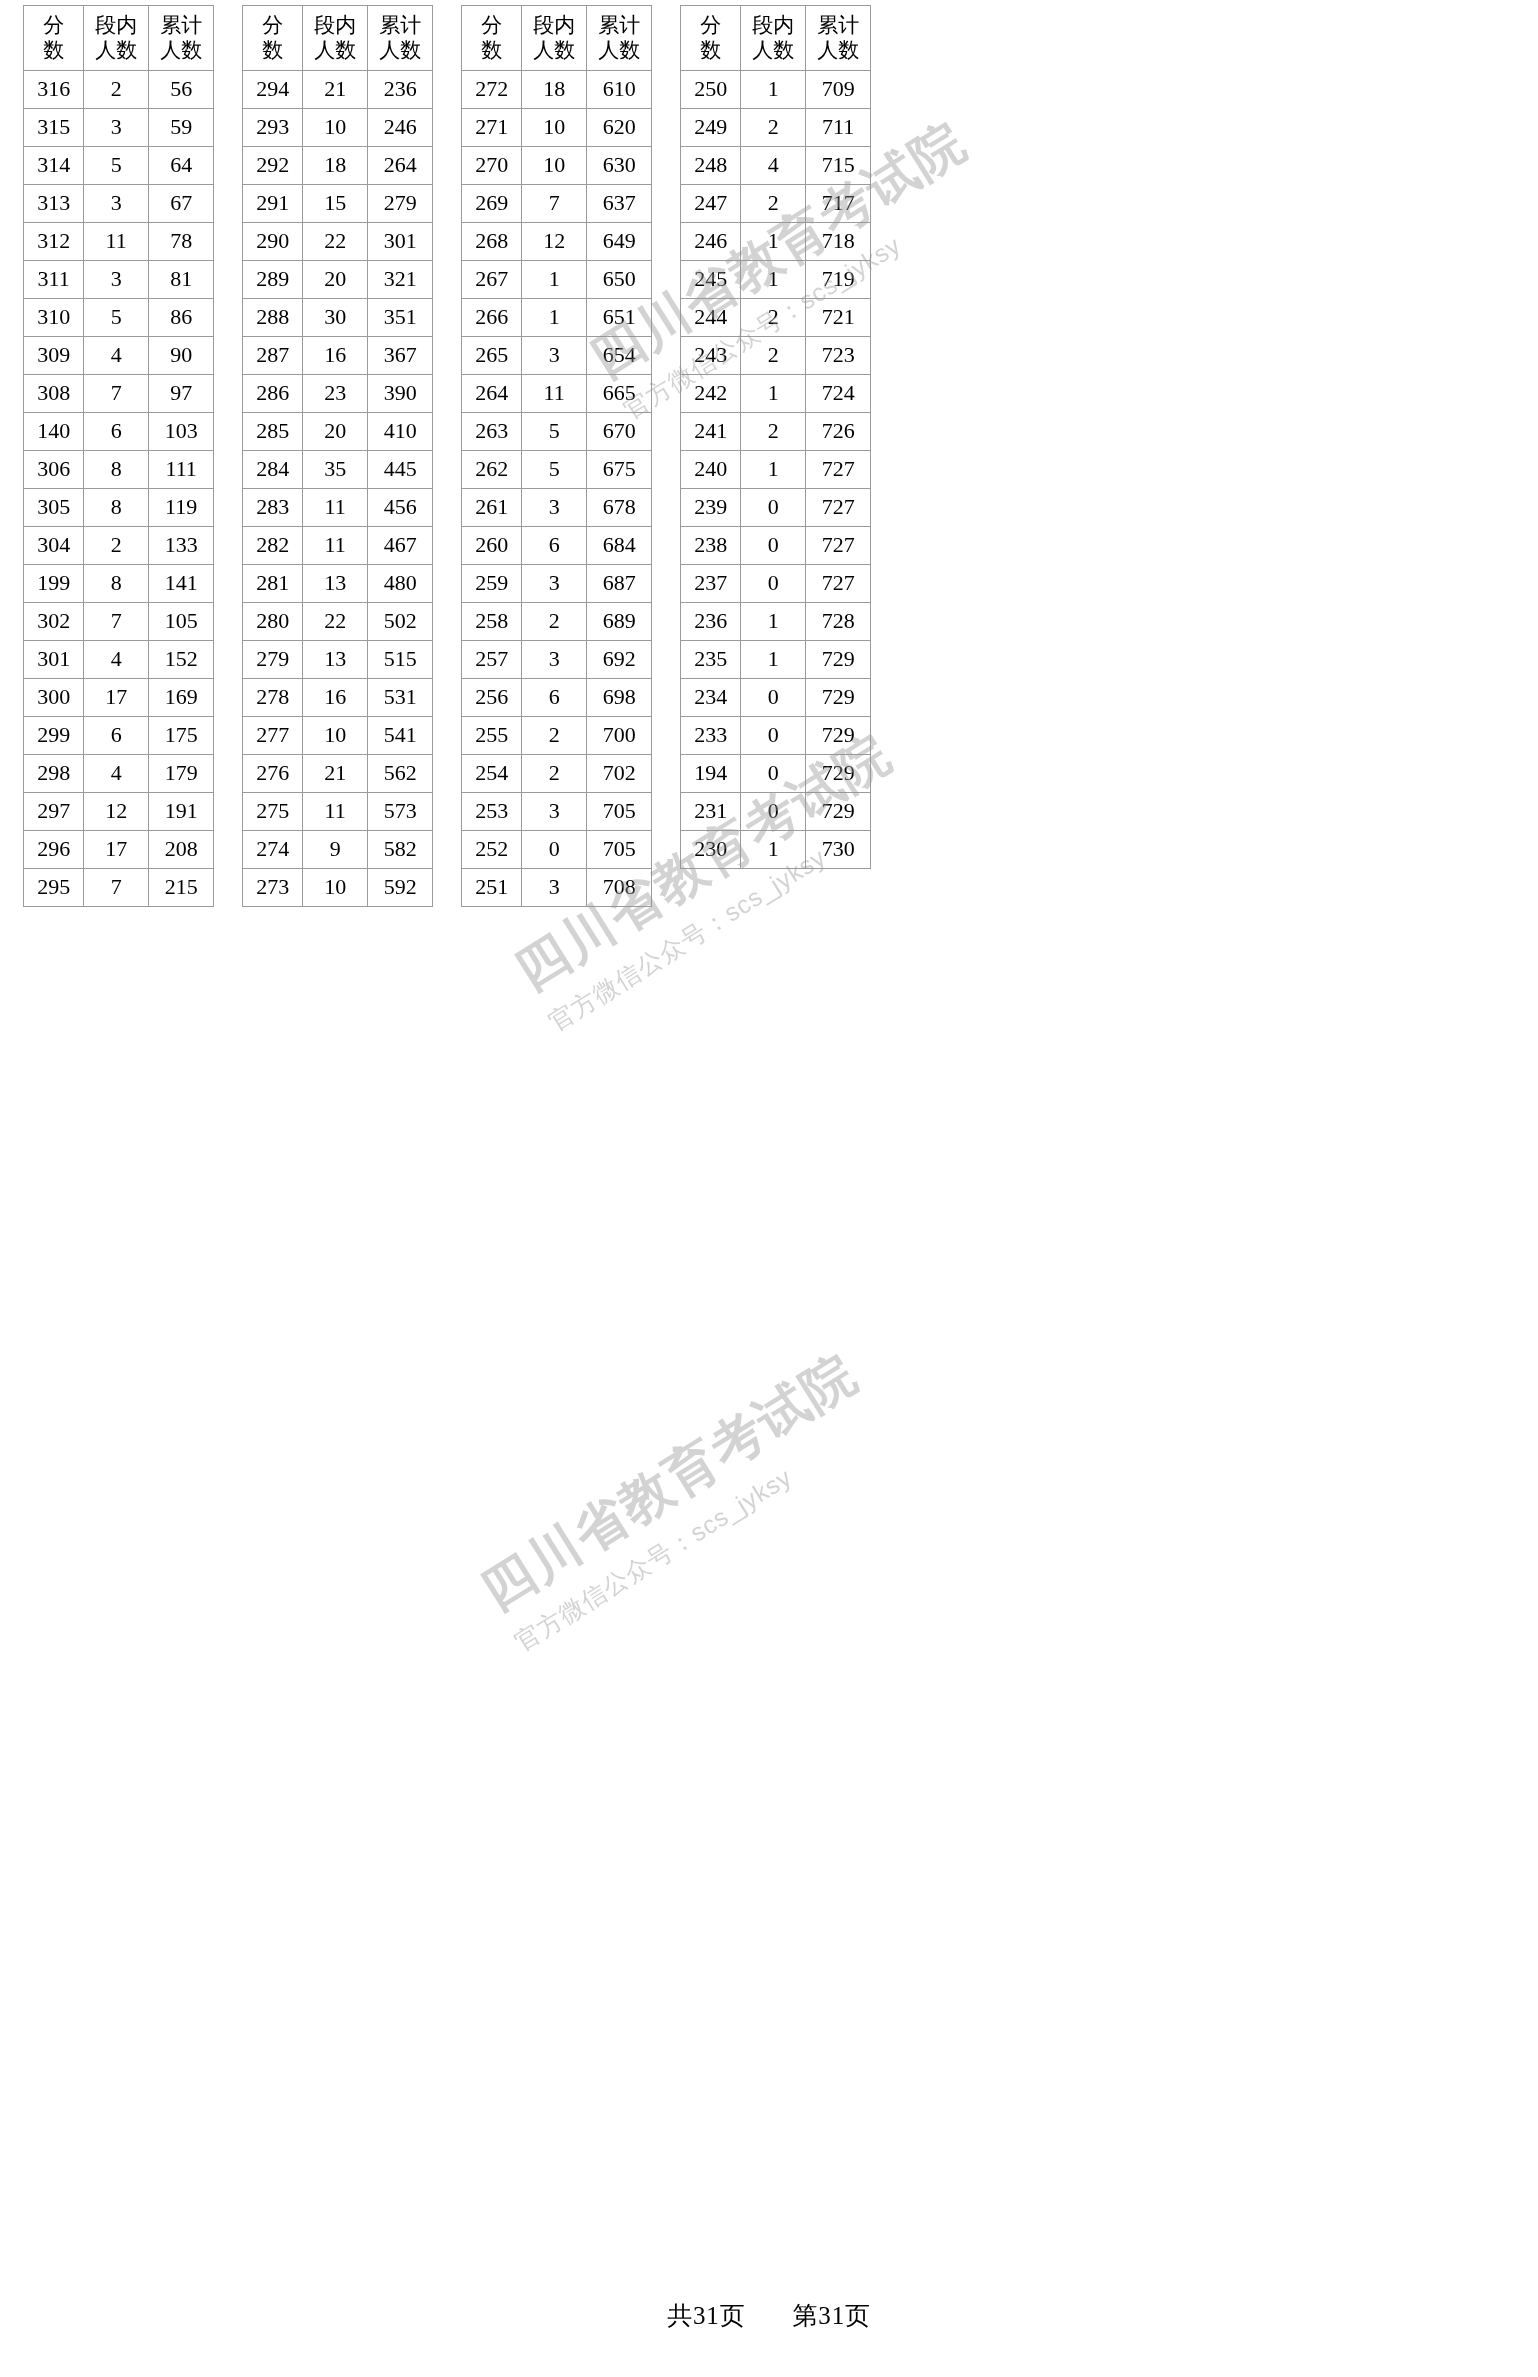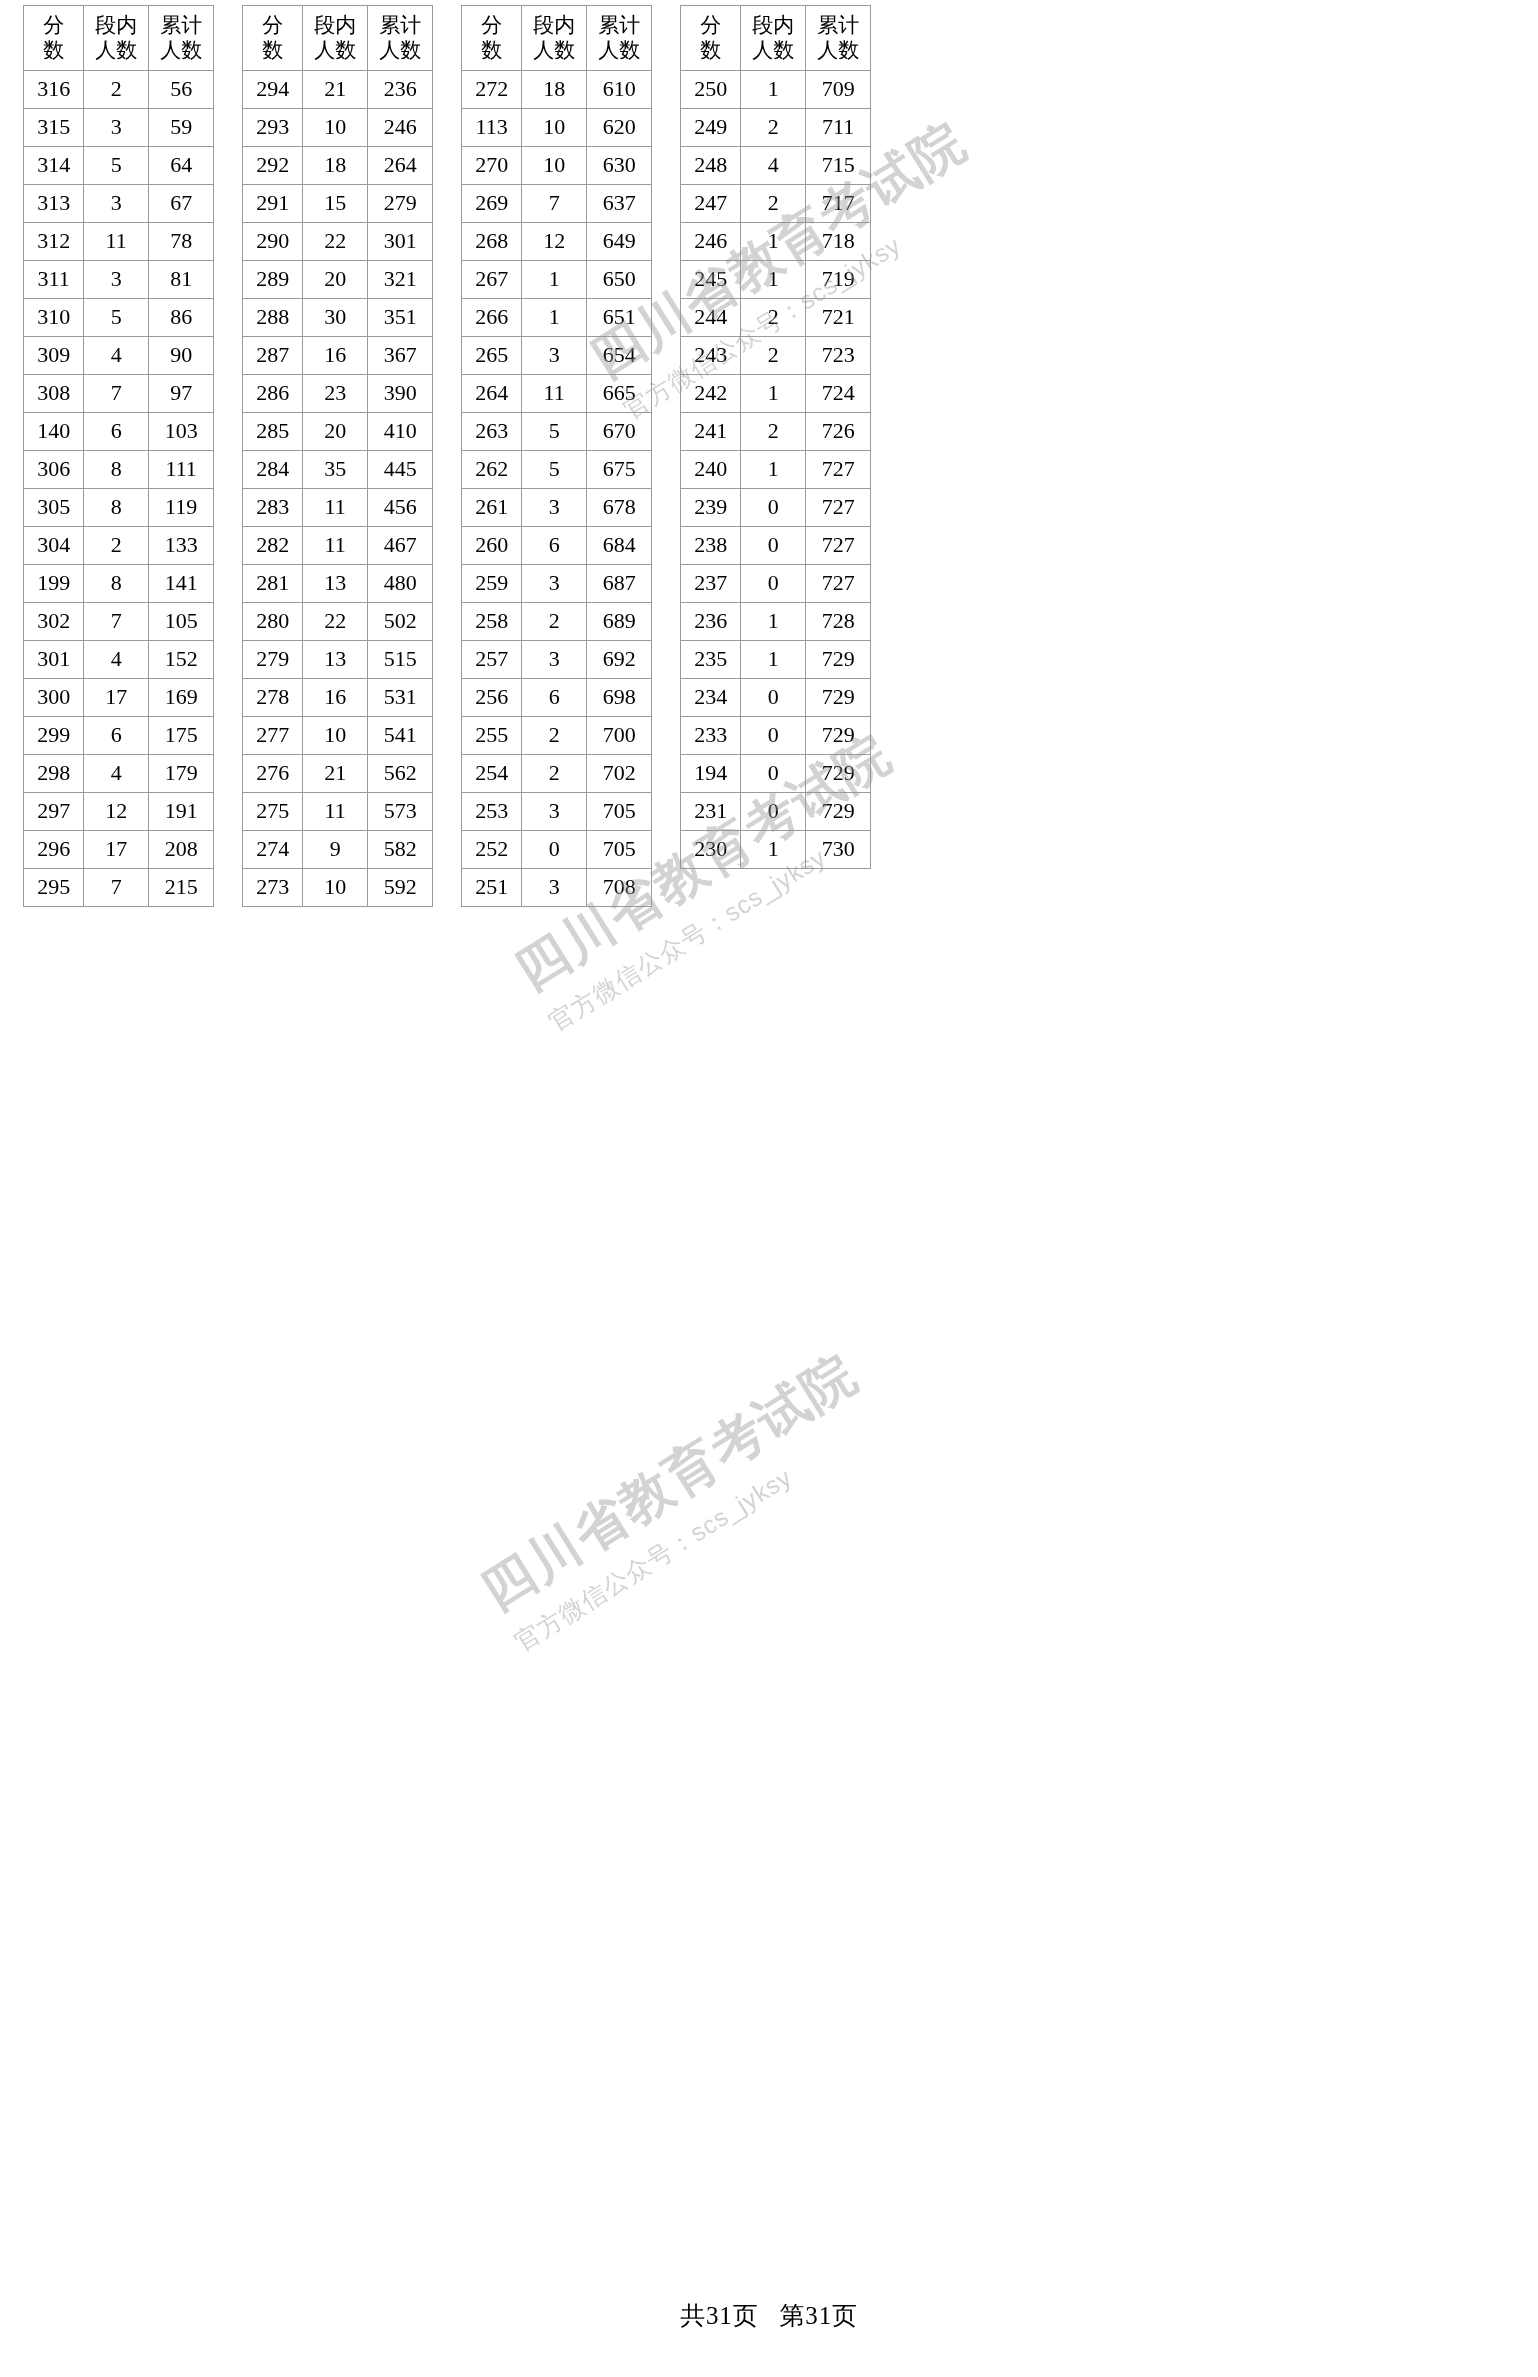--- a/index.html
+++ b/index.html
@@ -106,21 +106,21 @@
   }
   .footer {
     position: absolute;
     left: 0;
     right: 0;
     bottom: 45px;
     text-align: center;
     font-size: 25px;
     letter-spacing: 0.8px;
   }
-  .footer span { margin: 0 7px; }
+  .footer span { margin: 0 20px; }
 </style>
 </head>
 <body>
 
 <div class="page">
 
   <div class="tables-row" id="tables-row">
       <div class="tbl-wrap">
         <table class="score-table">
           <colgroup>
@@ -418,21 +418,21 @@
               </th>
             </tr>
           </thead>
           <tbody>
             <tr>
               <td>272</td>
               <td>18</td>
               <td>610</td>
             </tr>
             <tr>
-              <td>113</td>
+              <td>271</td>
               <td>10</td>
               <td>620</td>
             </tr>
             <tr>
               <td>270</td>
               <td>10</td>
               <td>630</td>
             </tr>
             <tr>
               <td>269</td>

